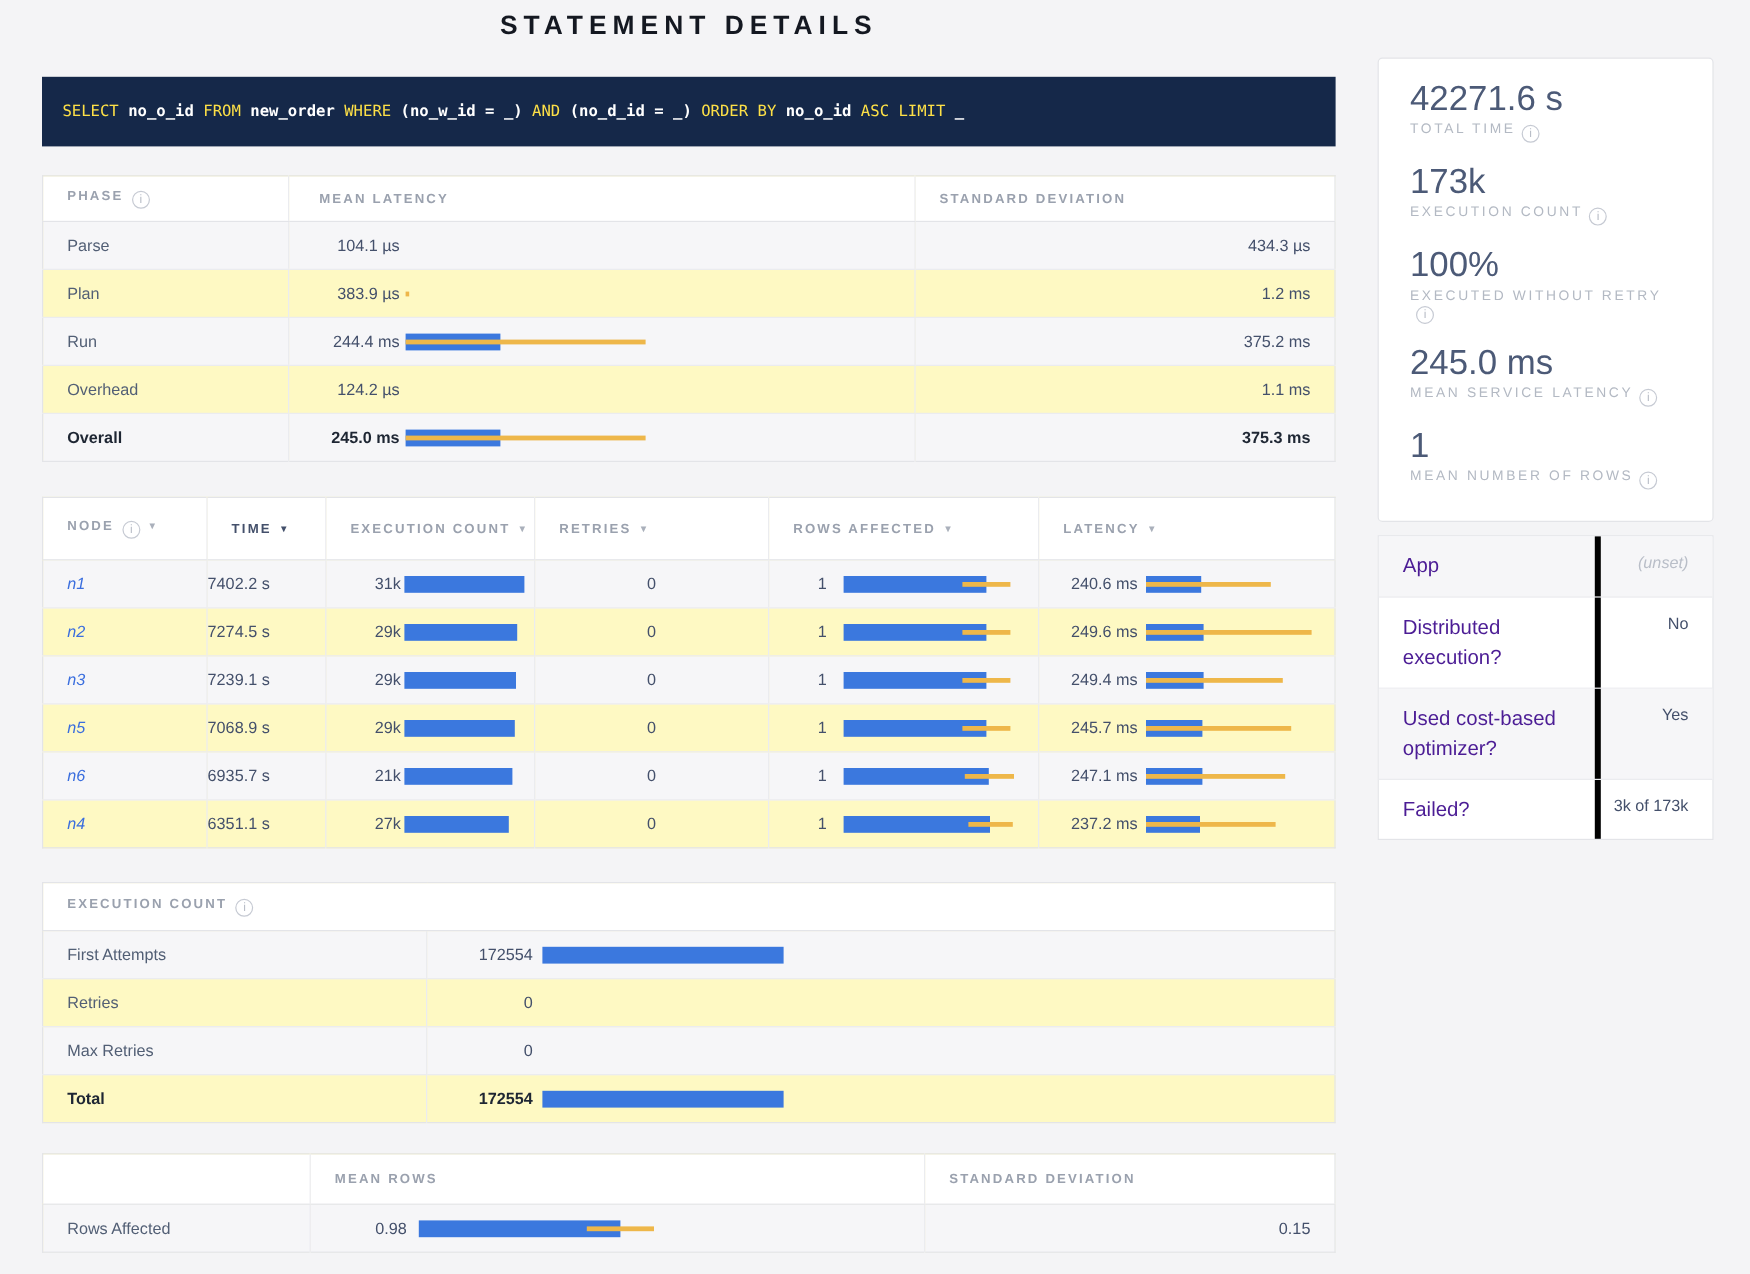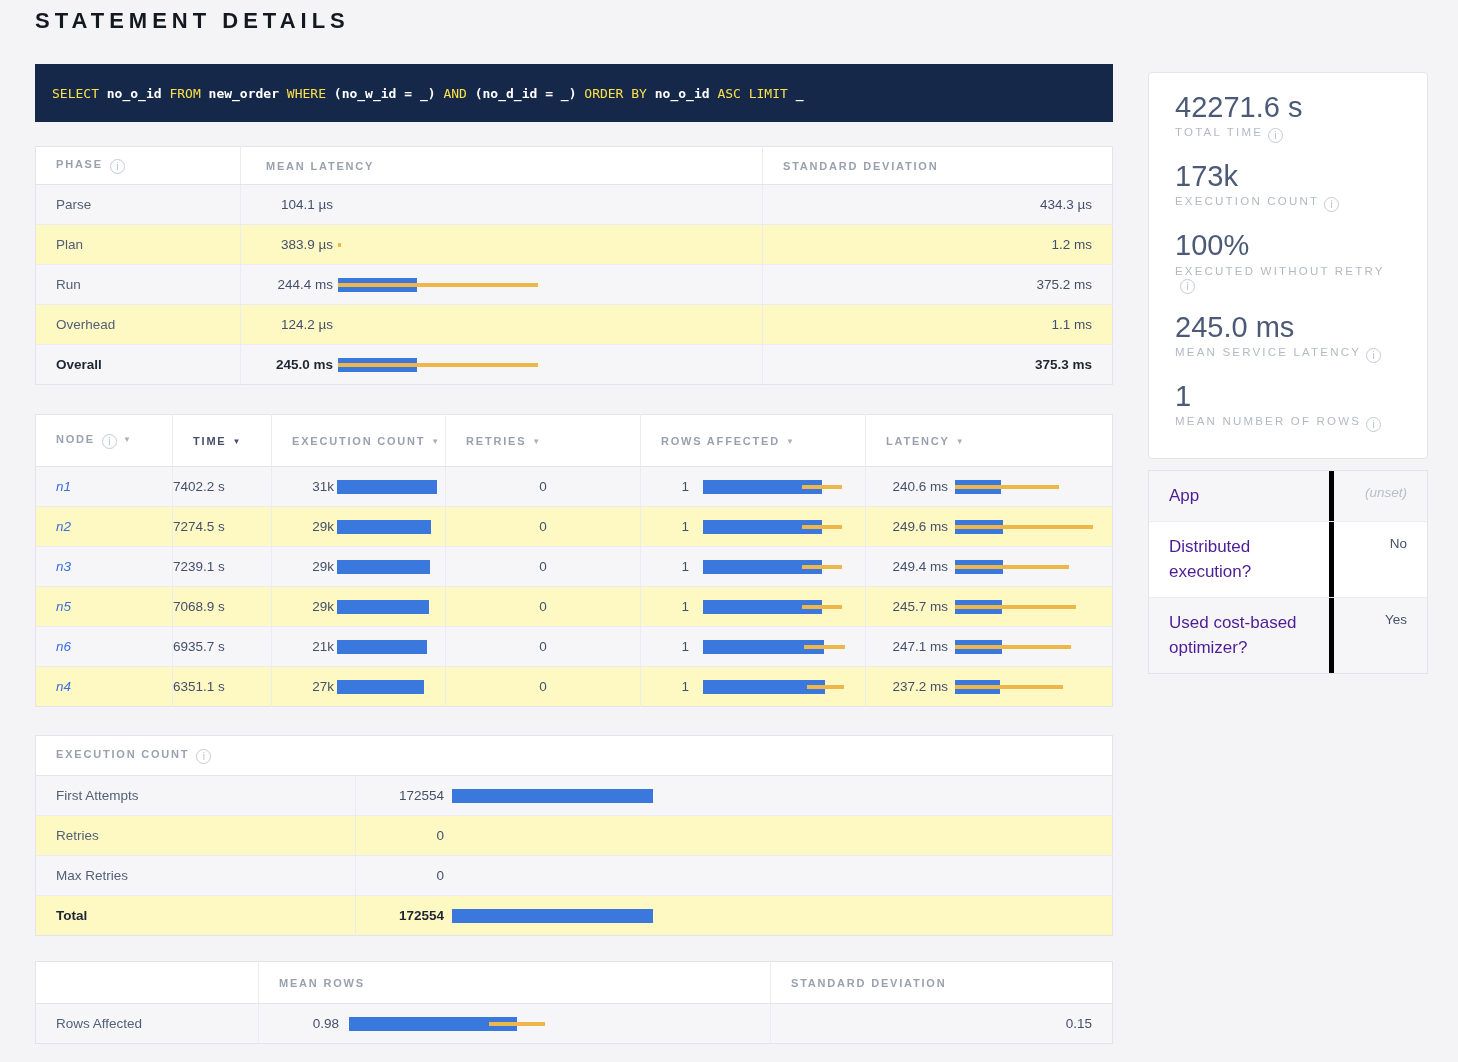--- a/index.html
+++ b/index.html
@@ -6,21 +6,21 @@
   html,body { background:#f4f4f6; }
   .page {
     position:relative; width:1458px; height:1062px;
     background:#f4f4f6; overflow:hidden;
     font-family:"Liberation Sans", sans-serif; color:#44506b;
   }
   .main { position:absolute; left:35px; top:8px; width:1078px; }
 
   .page-title {
     font-size:22px; font-weight:bold; letter-spacing:5px;
-    color:#141821; margin-bottom:30px;
+    color:#141821; margin-bottom:30px;text-align:center;
   }
 
   
   .sql-bar {
     height:58px; background:#152849; display:flex; align-items:center;
     padding-left:17px; margin-bottom:24px;
     font-family:"DejaVu Sans Mono", monospace; font-size:13px;
     white-space:pre;
   }
   .sql-kw { color:#fde047; }
@@ -95,21 +95,21 @@
 
   
   .rows-table th { height:42px; }
   .rows-table td { height:40px; }
   .col-rows-label { width:223px; }
   .col-rows-mean  { width:512px; }
   .td-meanrows .val { width:80px; }
   .td-meanrows .bar { margin-left:10px; }
 
   
-  .sidebar { position:absolute; left:1148px; top:72px; width:280px; }
+  .sidebar { position:absolute; left:1148px; top:48px; width:280px; }
   .stats-card {
     background:#ffffff; border:1px solid #e3e4e8; border-radius:4px;
     padding:17px 24px 10px 26px;
   }
   .stat { margin-bottom:16px; }
   .stat-value { font-size:29px; color:#4c5a77; line-height:1.18; }
   .stat-label {
     font-size:11.5px; color:#b3b9c3; letter-spacing:2.2px; margin-top:2px;
   }
   .stat-label .info-icon { margin-left:5px; vertical-align:-3px; }
@@ -536,15 +536,19 @@
           <div class="detail-value unset">(unset)</div>
         </div>
         <div class="detail-row">
           <div class="detail-label">Distributed execution?</div>
           <div class="detail-value">No</div>
         </div>
         <div class="detail-row">
           <div class="detail-label">Used cost-based optimizer?</div>
           <div class="detail-value">Yes</div>
         </div>
+        <div class="detail-row">
+          <div class="detail-label">Failed?</div>
+          <div class="detail-value">3k of 173k</div>
+        </div>
       </div>
   </div>
 </div>
 
 </body></html>

